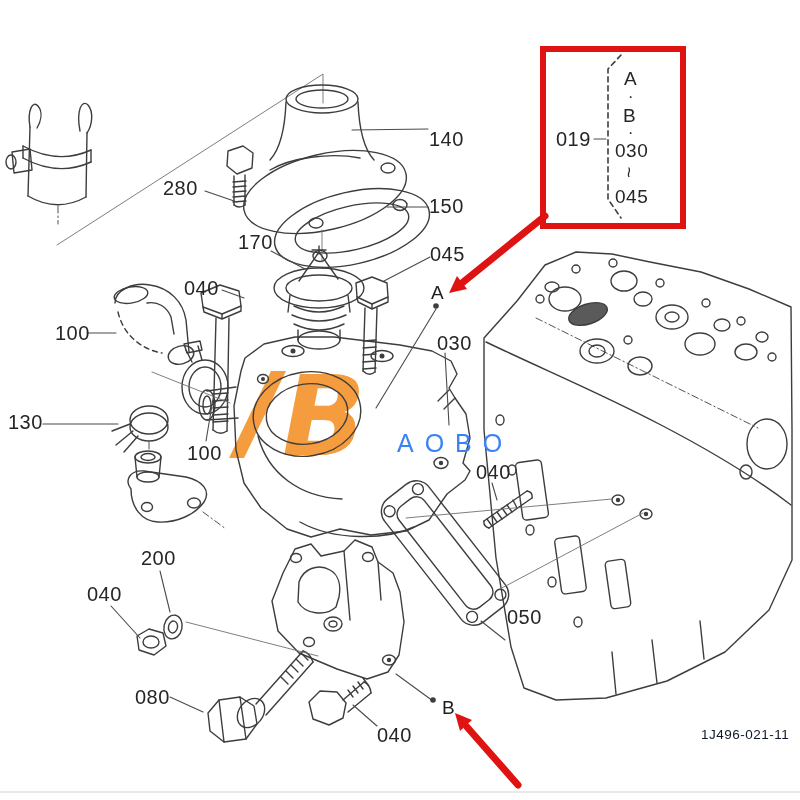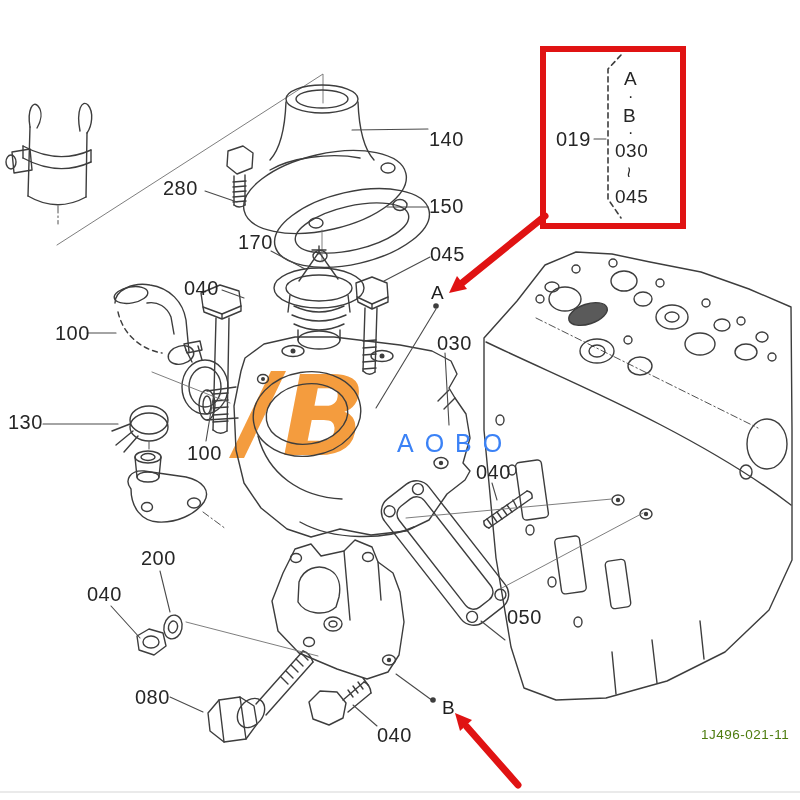--- a/index.html
+++ b/index.html
@@ -42,21 +42,21 @@
   #wm-cjk{
     position:absolute;left:386px;top:364px;font-size:60px;line-height:66px;
     font-weight:bold;letter-spacing:8px;color:#0f0f0f;white-space:nowrap;
   }
   #wm-latin{
     position:absolute;left:397px;top:430px;font-size:25px;line-height:26px;
     font-weight:normal;letter-spacing:11px;color:#3b82f6;white-space:nowrap;
   }
   #diagram-code{
     position:absolute;left:701px;top:727px;font-size:13.5px;line-height:15px;
-    color:#4d7c0f;letter-spacing:0.5px;white-space:nowrap;
+    color:#0f172a;letter-spacing:0.5px;white-space:nowrap;
   }
   #bottom-rule{position:absolute;left:0;top:791px;width:800px;height:2px;background:#eaeaea;}
 </style>
 </head>
 <body>
 
 <div id="stage">
 
   <svg class="logo" width="800" height="800" viewBox="0 0 800 800">
     <polygon class="orange" points="229,458 271,371 286,371 244,458"></polygon>

